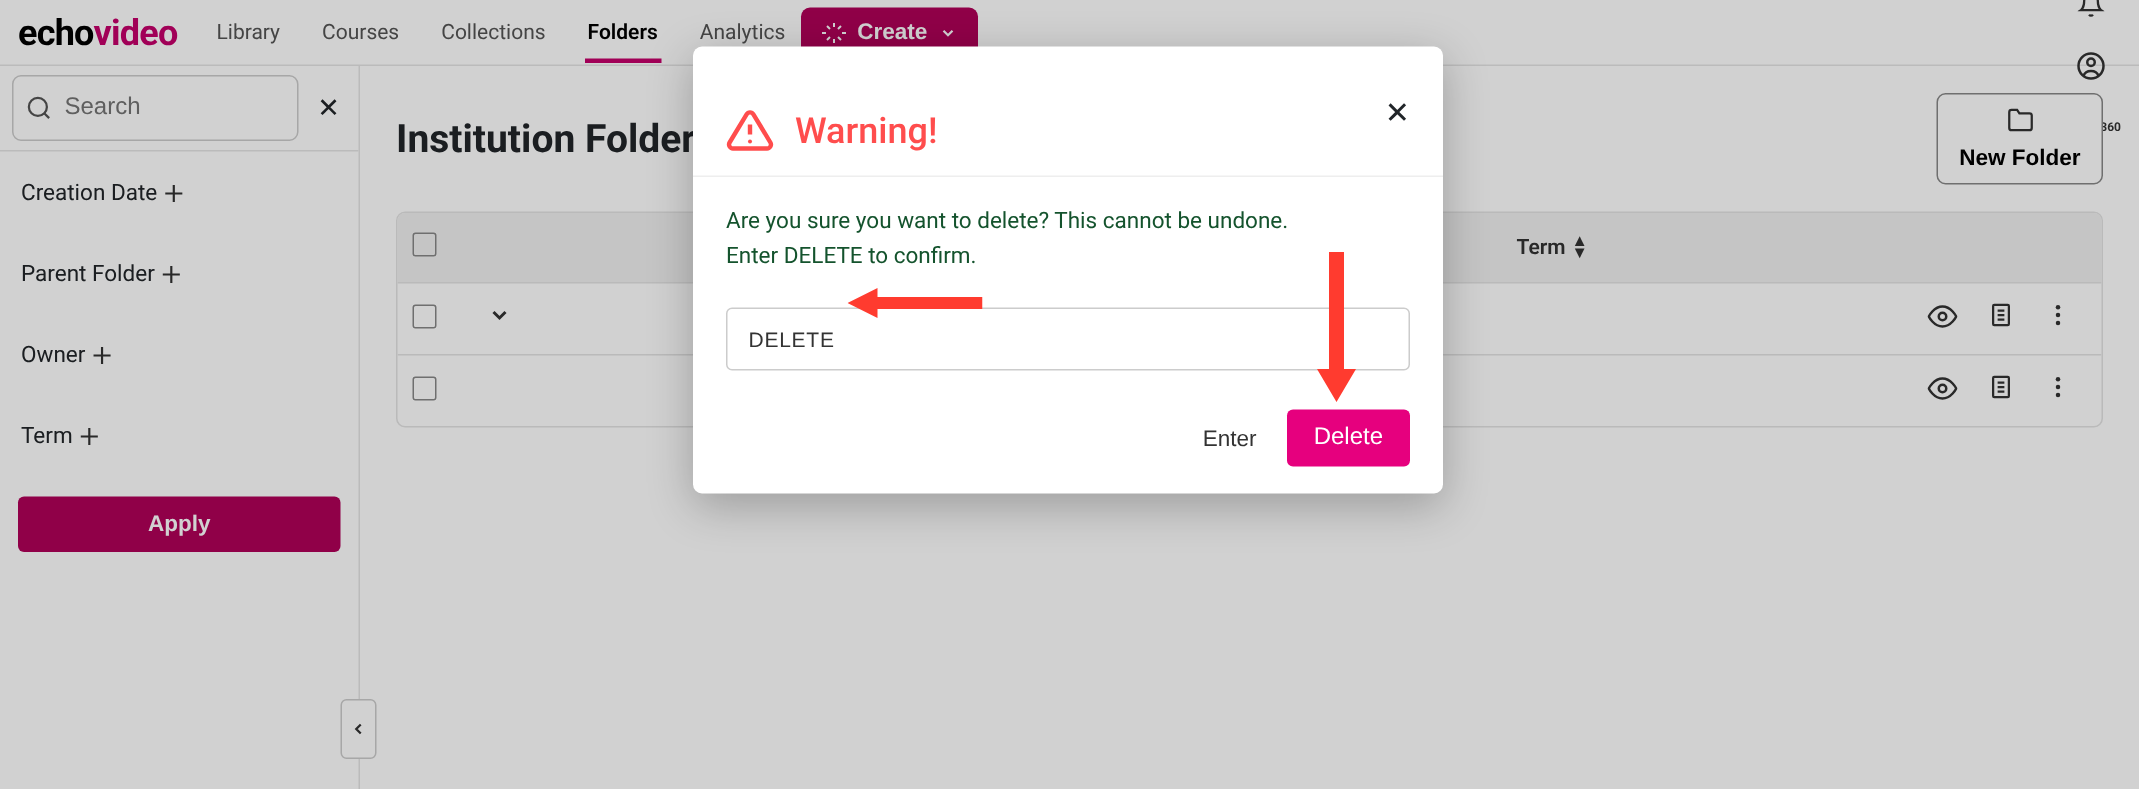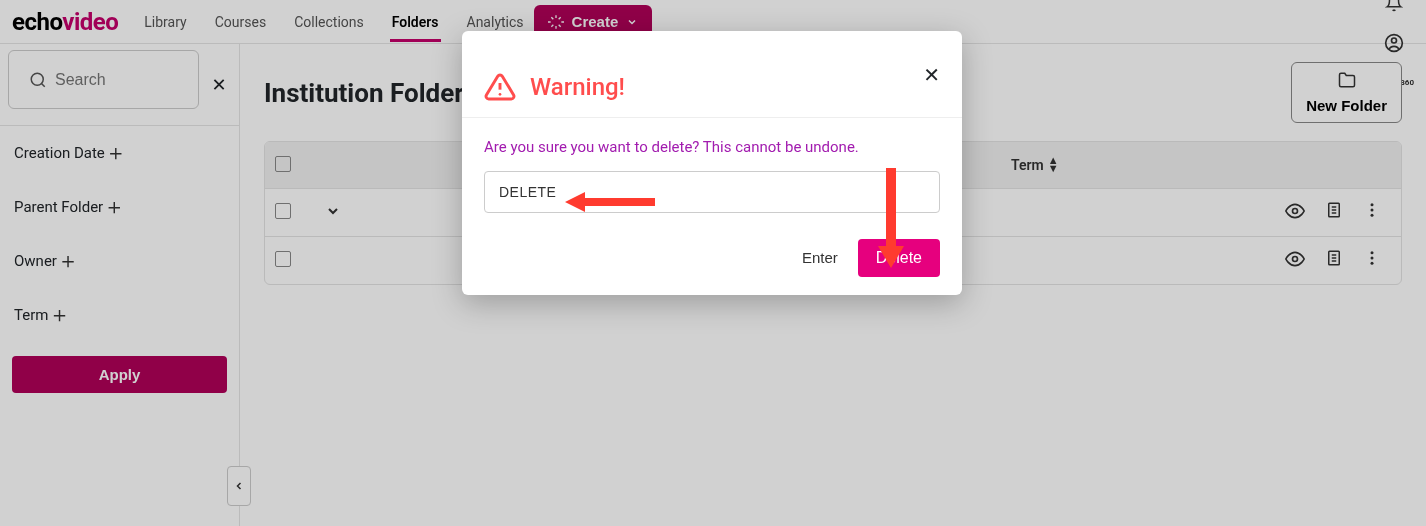--- a/index.html
+++ b/index.html
@@ -16,21 +16,21 @@
   .create-btn { margin-left: 8px; background: #b00058; color: #fff; border: none; border-radius: 6px; padding: 8px 14px; font-size: 15px; font-weight: 600; display: inline-flex; align-items: center; gap: 8px; cursor: pointer; }
   .topbar-right { margin-left: auto; display: flex; align-items: center; gap: 18px; flex-direction: column; }
   .topbar-right .icon, .topbar-right .sublogo { color: #333; cursor: pointer; }
   .sublogo { font-size: 12px; font-weight: 700; }
 
   .app-body { display: flex; height: calc(100% - 44px); position: relative; }
 
   
   .sidebar { width: 240px; border-right: 1px solid #e5e5e5; display: flex; flex-direction: column; position: relative; }
   .search-row { display: flex; align-items: center; border-bottom: 1px solid #e5e5e5; }
-  .search-in { flex: 1; display: flex; align-items: center; gap: 8px; padding: 0 20px; height: 59px; border: 1px solid #ccc; border-radius: 6px; margin: 6px 0 16px 8px; background: #fff; }
+  .search-in { flex: 1; display: flex; align-items: center; gap: 8px; padding: 0 8px; height: 44px; border: 1px solid #ccc; border-radius: 6px; margin: 6px 0 6px 8px; background: #fff; }
   .search-in input { border: none; outline: none; width: 100%; font-size: 16px; color: #888; background: transparent; }
   .search-close { width: 40px; text-align: center; font-size: 18px; cursor: pointer; }
   .filter-item { display: flex; justify-content: flex-start; align-items: center; padding: 12px 14px; font-size: 15px; cursor: pointer; }
   .filter-item .plus { font-size: 22px; color: #333; }
   .apply-btn { margin: 14px 12px; background: #b00058; color: #fff; border: none; border-radius: 4px; padding: 10px 0; font-size: 15px; font-weight: 600; cursor: pointer; }
   .collapse-handle { position: absolute; bottom: 20px; right: -12px; width: 24px; height: 40px; background: #fff; border: 1px solid #ccc; border-radius: 4px; display: flex; align-items: center; justify-content: center; cursor: pointer; font-size: 16px; z-index: 2; }
 
   
   .main { flex: 1; padding: 18px 24px; position: relative; }
   .main-head { display: flex; justify-content: space-between; align-items: center; margin-bottom: 18px; }
@@ -48,21 +48,21 @@
   .sort { font-size: 11px; line-height: 8px; display:inline-flex; flex-direction:column; }
 
   
   .overlay { position: absolute; inset: 0; background: rgba(0,0,0,0.18); z-index: 8; }
   .modal { position: absolute; left: 462px; top: 31px; width: 500px; background: #fff; border-radius: 6px; box-shadow: 0 8px 30px rgba(0,0,0,0.25); z-index: 10; }
   .modal-head { display: flex; align-items: center; justify-content: space-between; padding: 16px 22px 14px; border-bottom: 1px solid #eee; }
   .modal-title-wrap { display: flex; align-items: center; gap: 14px; margin-top: 24px; }
   .modal-title { color: #ff4d4d; font-size: 24px; font-weight: 500; }
   .modal-close { font-size: 20px; cursor: pointer; }
   .modal-body { padding: 18px 22px 6px; }
-  .modal-msg { font-size: 15px; line-height: 1.5; color: #a21caf; margin-bottom: 12px; }
+  .modal-msg { font-size: 15px; line-height: 1.5; color: #14532d; margin-bottom: 24px; }
   .modal-input { width: 100%; border: 1px solid #ccc; border-radius: 4px; padding: 12px 14px; font-size: 14px; letter-spacing: 0.5px; color: #333; }
   .modal-foot { display: flex; justify-content: flex-end; align-items: center; gap: 20px; padding: 20px 22px 18px; }
   .cancel-btn { background: none; border: none; font-size: 15px; color: #333; cursor: pointer; }
   .delete-btn { background: #e6007e; color: #fff; border: none; border-radius: 4px; padding: 10px 18px; font-size: 16px; cursor: pointer; }
 
   .arrow { position: absolute; z-index: 11; }
   .svg-icon { display: inline-flex; }
 </style>
 </head>
 <body>
@@ -261,20 +261,21 @@
             <circle cx="12" cy="17.5" r="1" fill="#ff4d4d" stroke="none"></circle>
           </svg>
       </span>
       <span class="modal-title">Warning!</span>
     </div>
     <span class="modal-close">✕</span>
   </div>
   <div class="modal-body">
     <div class="modal-msg">
       <span>Are you sure you want to delete? This cannot be undone.</span><br>
+      <span>Enter DELETE to confirm.</span>
     </div>
     <input class="modal-input" value="DELETE" style="">
   </div>
   <div class="modal-foot">
     <button class="cancel-btn">Enter</button>
     <button class="delete-btn">Delete</button>
   </div>
 </div>
 
 <div class="arrow" style="left:565px; top:190px;">

